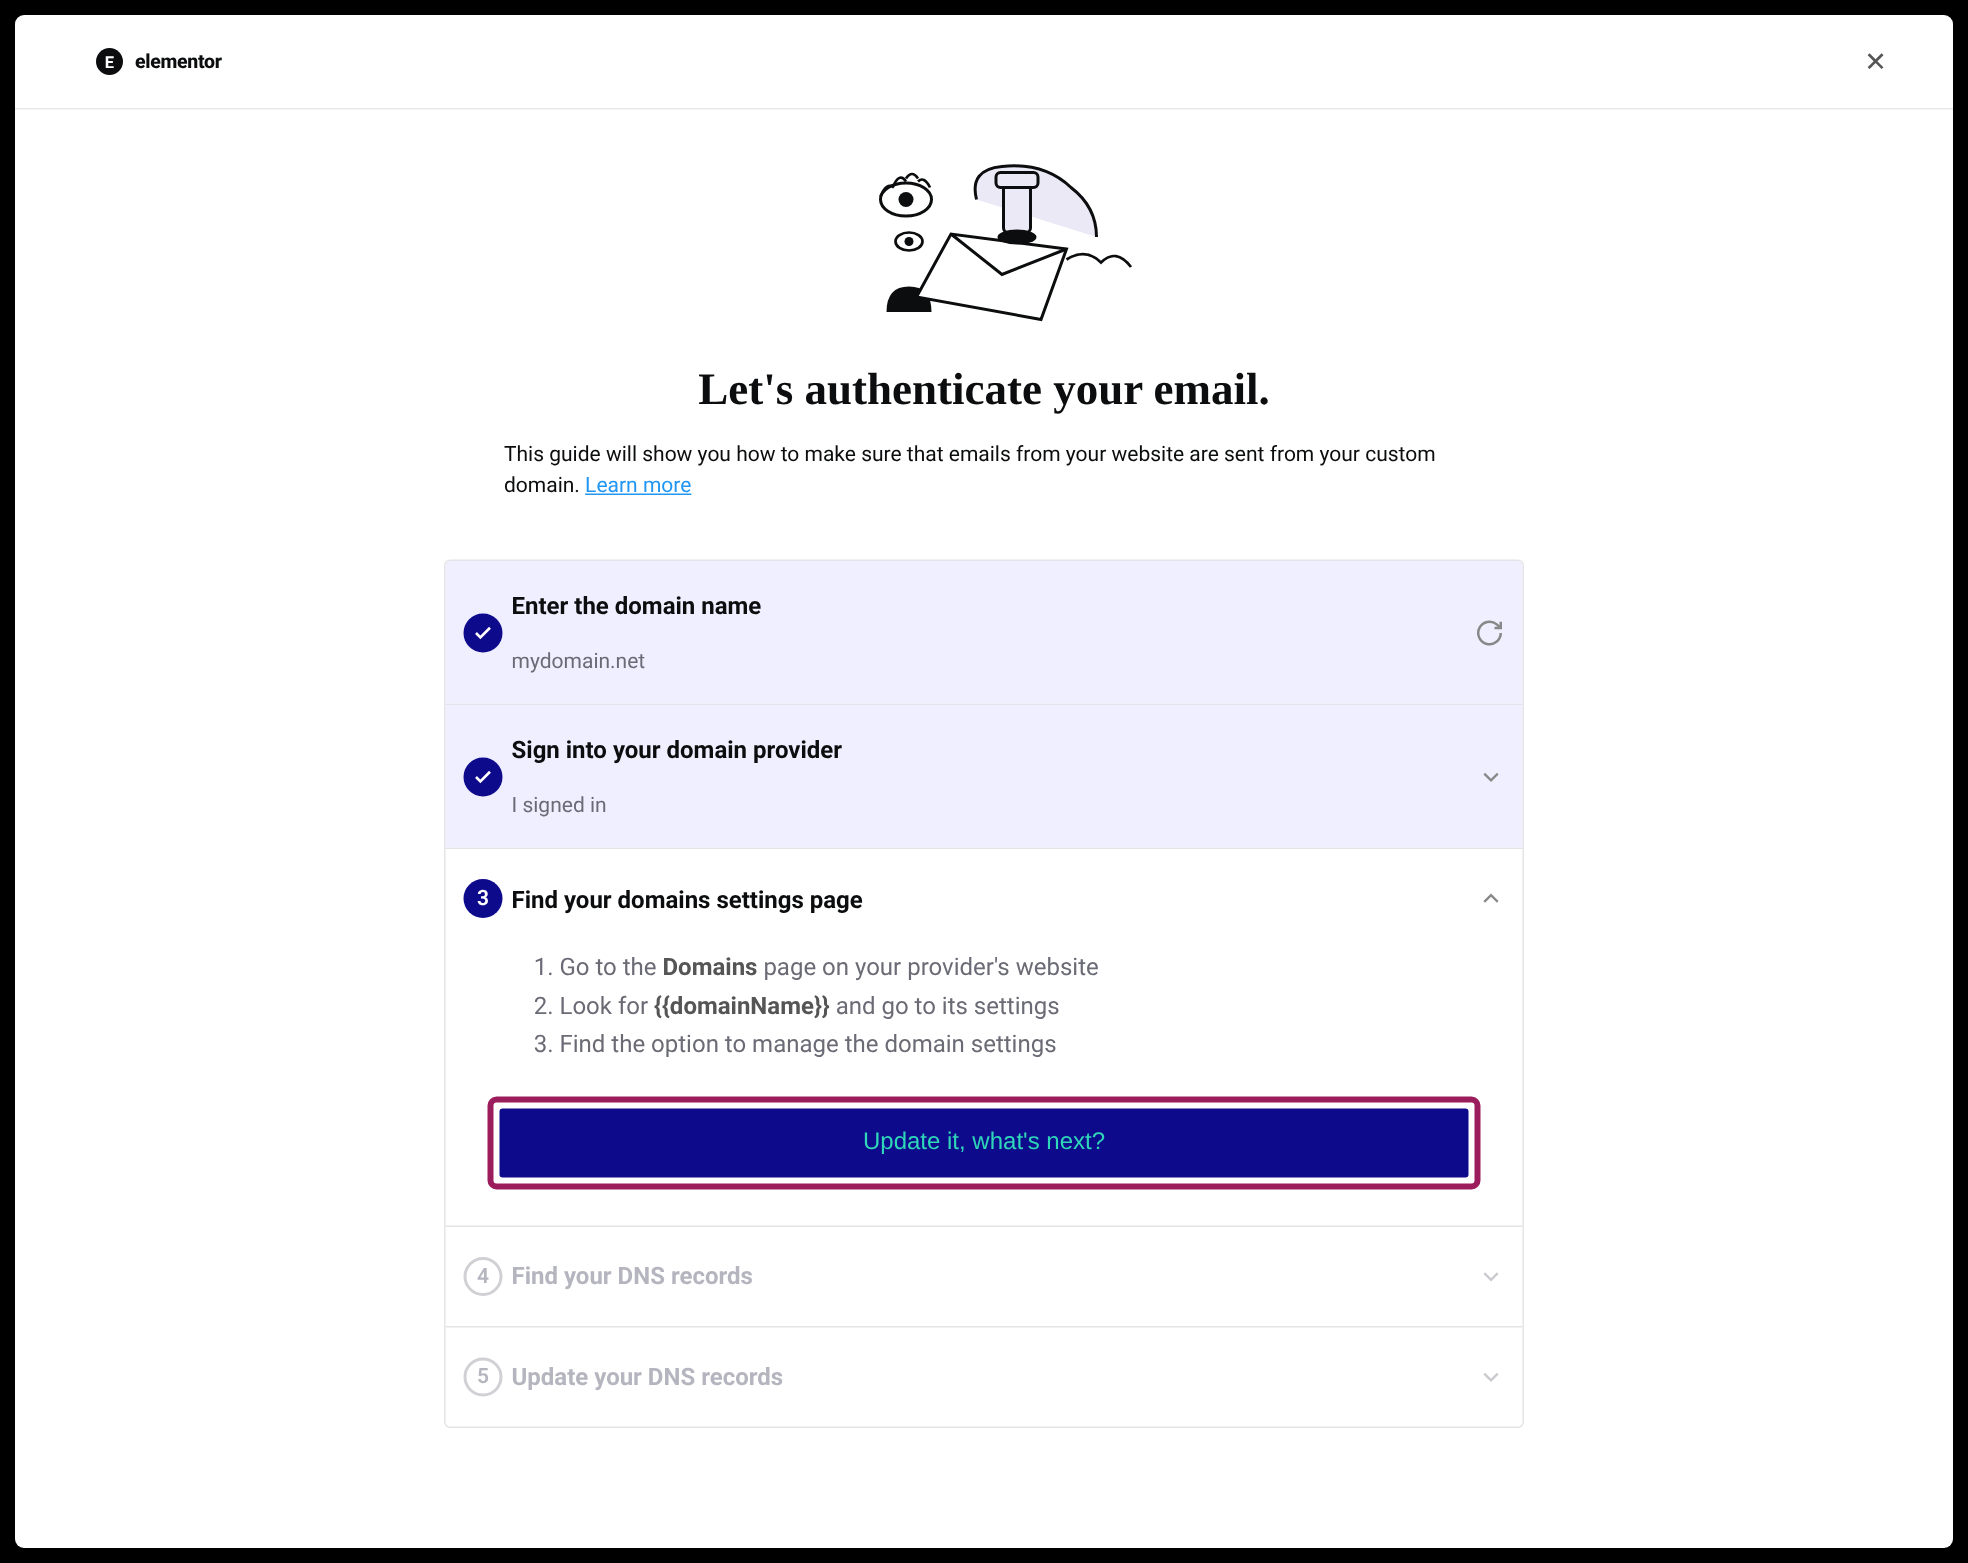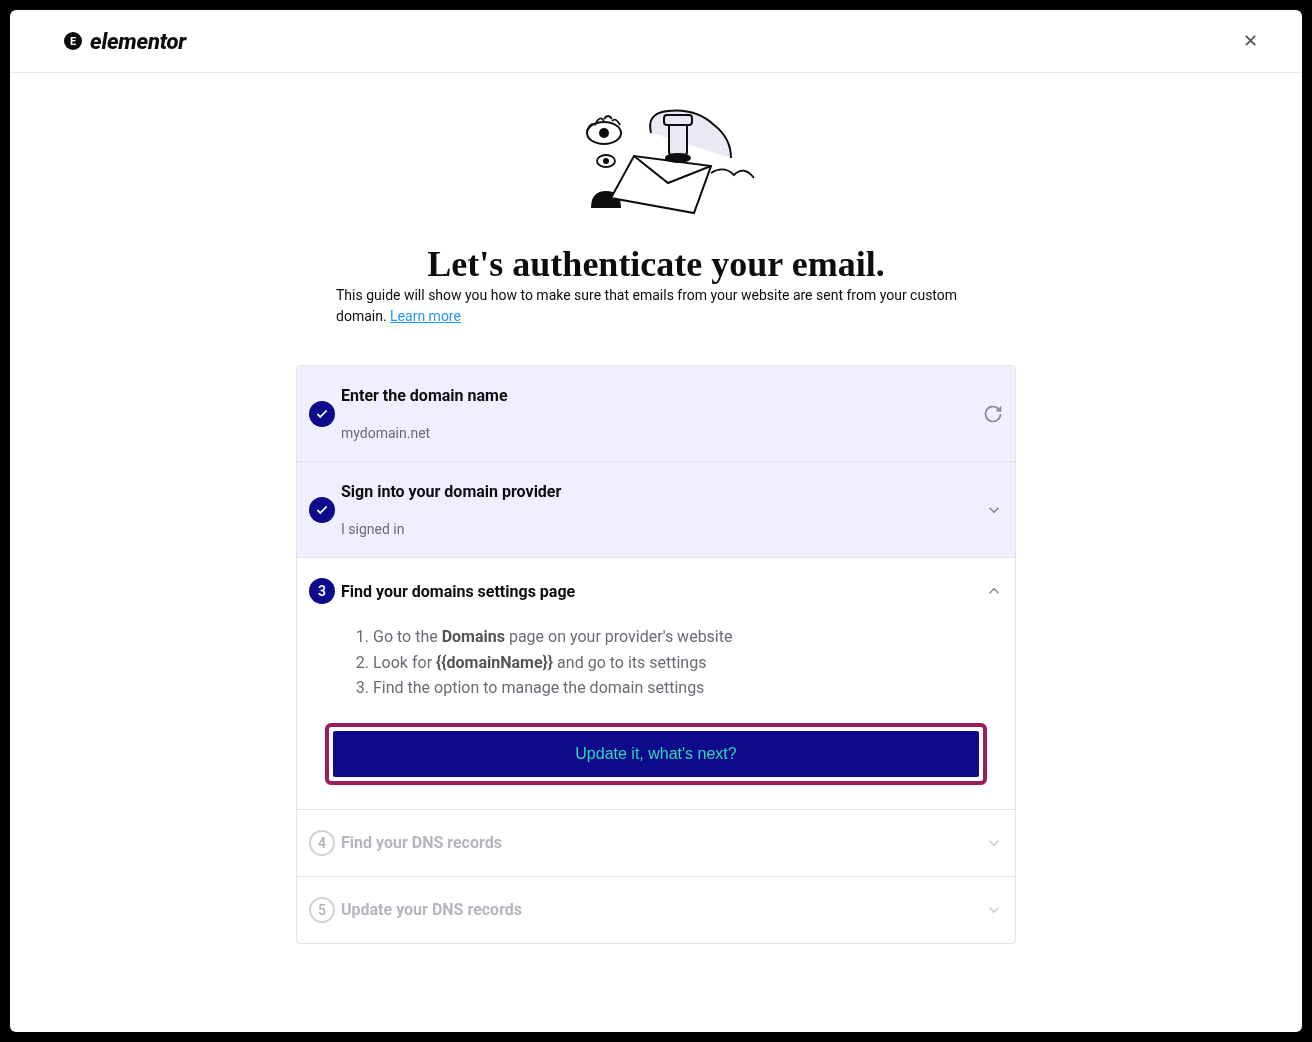--- a/index.html
+++ b/index.html
@@ -44,24 +44,23 @@
       border-radius: 50%;
       display: flex;
       align-items: center;
       justify-content: center;
       color: #fff;
       font-weight: 700;
       font-size: 11px;
     }
     .brand-text {
       font-weight: 800;
-      font-size: 22px;
+      font-size: 13px;
       color: #0c0d0e;
       letter-spacing: -0.2px;
-      font-style: italic;
     }
     .close-btn {
       background: none;
       border: none;
       cursor: pointer;
       color: #555;
       padding: 4px;
       font-size: 18px;
       line-height: 1;
     }
@@ -78,23 +77,24 @@
       display: flex;
       align-items: center;
       justify-content: center;
     }
     .hero-illustration svg {
       width: 200px;
       height: 120px;
     }
     .page-title {
       font-family: Georgia, 'Times New Roman', serif;
-      font-size: 36px;
+      font-size: 30px;
       font-weight: 700;
       color: #0c0d0e;
+      margin-bottom: 16px;
       text-align: center;
     }
     .page-subtitle {
       font-size: 14px;
       color: #0c0d0e;
       text-align: left;
       max-width: 640px;
       line-height: 1.5;
       margin-bottom: 38px;
     }

